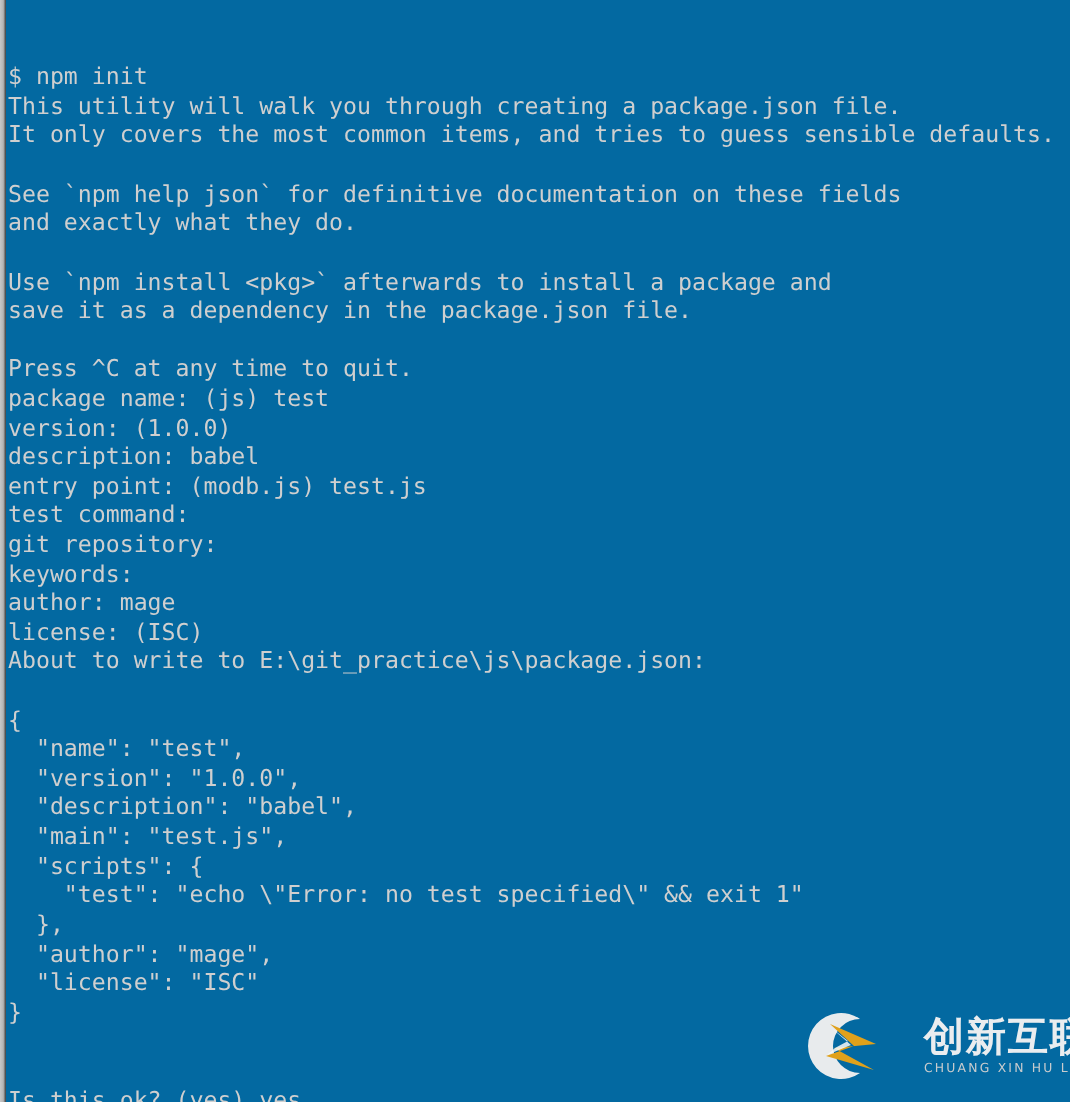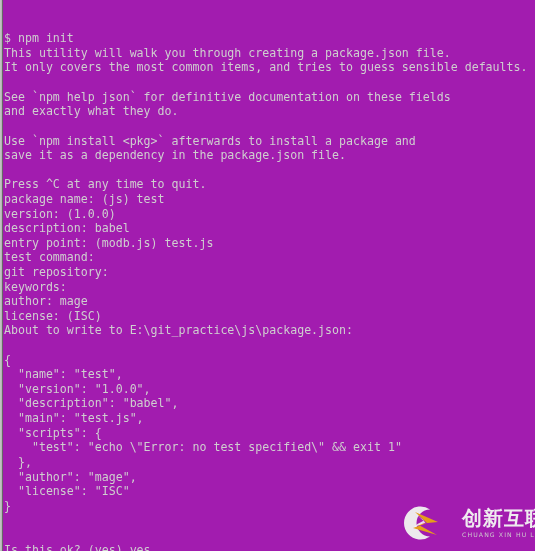--- a/index.html
+++ b/index.html
@@ -4,21 +4,21 @@
 <style>
   html, body {
     margin: 0;
     padding: 0;
     background: #000000;
   }
   #terminal-window {
     position: relative;
     width: 535px;
     height: 551px;
-    background: #a21caf;
+    background: #0369a1;
     overflow: hidden;
     font-family: "DejaVu Sans Mono", "Liberation Mono", monospace;
   }
   #left-edge {
     position: absolute;
     left: 0;
     top: 0;
     width: 3px;
     height: 551px;
     background: linear-gradient(to right, #c8c8c8 0%, #b4b4b4 55%, #3a3a3a 100%);

